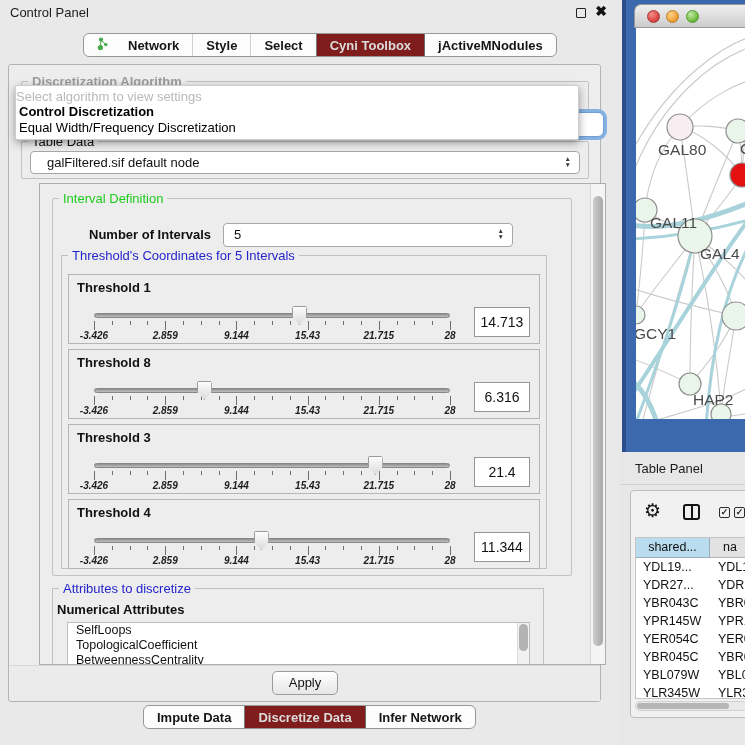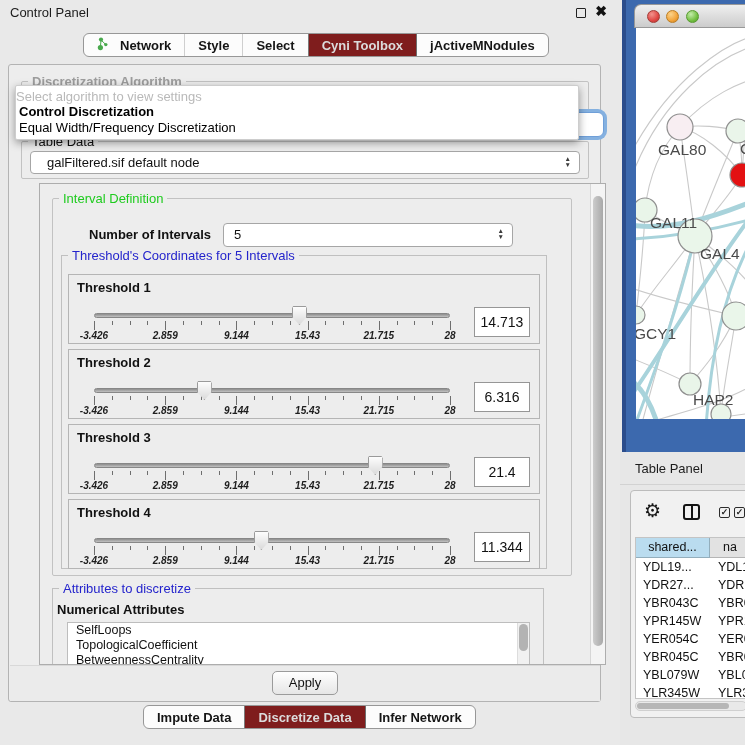--- a/index.html
+++ b/index.html
@@ -11,21 +11,21 @@
     color: #111;
   }
   
   .left-panel { position: absolute; left: 0; top: 0; width: 620px; height: 745px; }
   .titlebar { position: absolute; left: 0; top: 0; width: 620px; height: 26px; background: #e9e9e9; }
   .titlebar .title { position: absolute; left: 10px; top: 5px; font-size: 13px; color: #1c1c1c; }
   .float-icon { position: absolute; right: 34px; top: 8px; width: 10px; height: 10px; border: 1.6px solid #222; border-radius: 1px; }
   .close-icon { position: absolute; right: 13px; top: 3px; font-size: 14px; font-weight: 700; color: #111; }
 
   .seg-bar { position: absolute; display: flex; height: 24px; border: 1px solid #979797; border-radius: 6px; background: #fcfcfc; overflow: hidden; }
-  .seg { display: flex; align-items: center; gap: 12px; padding: 8px 13px; font-size: 13px; font-weight: 700; color: #151515; border-left: 1px solid #cfcfcf; white-space: nowrap; }
+  .seg { display: flex; align-items: center; gap: 20px; padding: 8px 13px; font-size: 13px; font-weight: 700; color: #151515; border-left: 1px solid #cfcfcf; white-space: nowrap; }
   .seg:first-child { border-left: none; }
   .seg.selected { background: #7f1d1d; color: #dcdcdc; border-left-color: #7b7b7b; }
   .seg.selected + .seg { border-left-color: #6e6e6e; }
   #top-tabs { top: 33px; left: 83px; }
   #bottom-tabs { top: 705px; left: 143px; }
 
   .outer-panel { position: absolute; left: 8px; top: 64px; width: 593px; height: 638px; background: #ededed; border: 1px solid #b3b3b3; border-radius: 3px; }
 
   .group-box { position: absolute; border: 1px solid #c2c2c2; border-radius: 2px; }
   .group-label { position: absolute; top: -8px; left: 6px; background: #ededed; padding: 0 4px; font-size: 13px; line-height: 15px; }
@@ -208,21 +208,21 @@
                     <span style="left: 142.4px;">9.144</span>
                     <span style="left: 213.6px;">15.43</span>
                     <span style="left: 284.8px;">21.715</span>
                     <span style="left: 356px;">28</span>
                   </div>
                   <div class="thumb" style="left: 197.982px;"></div>
                 </div>
                 <div class="value-box">14.713</div>
               </div>
               <div class="threshold-box" style="top: 93px;">
-                <div class="t-label">Threshold 2</div>
+                <div class="t-label">Threshold 8</div>
                 <div class="slider">
                   <div class="track"></div>
                   <div class="ticks">
                     <div class="tick" style="left: 0px; height: 9px;"></div>
                     <div class="tick" style="left: 17.8px; height: 4px;"></div>
                     <div class="tick" style="left: 35.6px; height: 4px;"></div>
                     <div class="tick" style="left: 53.4px; height: 4px;"></div>
                     <div class="tick" style="left: 71.2px; height: 9px;"></div>
                     <div class="tick" style="left: 89px; height: 4px;"></div>
                     <div class="tick" style="left: 106.8px; height: 4px;"></div>

